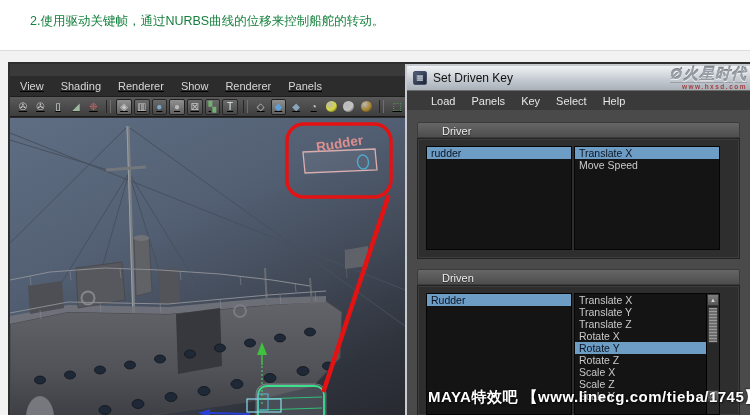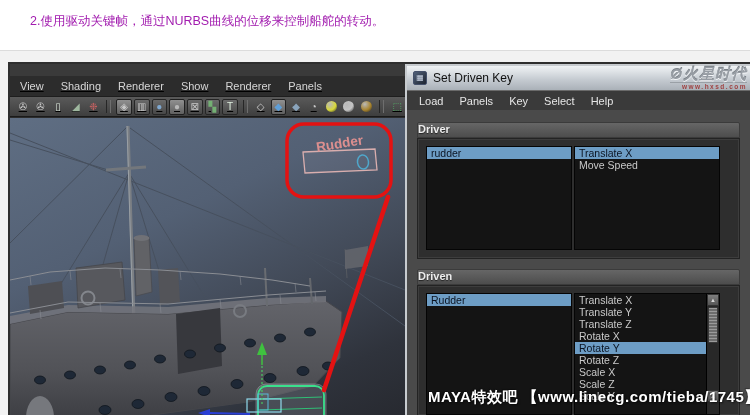--- a/index.html
+++ b/index.html
@@ -1,19 +1,19 @@
 <!DOCTYPE html>
 <html><head>
 <meta charset="utf-8">
 <style>
   * { box-sizing: border-box; margin: 0; padding: 0; }
   html,body { width:750px; height:415px; overflow:hidden; background:#fff;
     font-family:"Liberation Sans","DejaVu Sans",sans-serif; position:relative; }
 
-  .caption { position:absolute; left:30px; top:13px; font-size:12.5px; color:#a21caf; z-index:2; }
+  .caption { position:absolute; left:30px; top:13px; font-size:12.5px; color:#15803d; z-index:2; }
   .band { position:absolute; left:0; top:50px; right:0; bottom:0; background:#f2f2f2; border-top:1px solid #dcdcdc; }
 
   .shot { position:absolute; left:8px; top:62px; width:742px; height:353px;
     border-left:2px solid #2e2e2e; border-top:2px solid #2e2e2e; background:#3a3a3a; overflow:hidden; }
 
   
   .vp { position:absolute; left:0; top:12px; width:395px; height:351px; background:#2d2d2d;text-decoration:underline; }
   .vp-menubar { height:20px; background:#2c2c2c; display:flex; align-items:center; gap:17px;
     padding:0 0 0 10px; font-size:11px; color:#d6d6d6; }
   .vp-toolbar { height:21px; background:linear-gradient(#5a5a5a,#3e3e3e); border-top:1px solid #1e1e1e;
@@ -35,25 +35,25 @@
     display:flex; align-items:center; gap:6px; padding:0 6px; font-size:12px; color:#101010; position:relative; }
   .dlg-appicon { width:14px; height:14px; border-radius:2px; background:linear-gradient(135deg,#51617a,#1d2430);
     border:1px solid #44506a; color:#cfd8e8; font-size:8px; line-height:12px; text-align:center; }
   .dlg-logo { position:absolute; right:3px; top:0px; text-align:right; line-height:1;margin-left:20px; }
   .dlg-logo .brand { font-size:15px; font-weight:bold; font-style:italic; color:#969ca3;
     text-shadow:0 1px 0 #f4f6f8, 0 -1px 0 #7b8187; letter-spacing:1px; }
   .dlg-logo .brand .oslash { font-weight:bold; }
   .dlg-logo .url { font-size:6.5px; color:#a04242; letter-spacing:1.5px; font-weight:bold;
     border-top:1px solid #9aa0a6; margin-top:1px; padding-top:1px; }
   .dlg-menu { height:20px; background:#3a3a3a; border-top:1px solid #6a6a6a; display:flex; align-items:center;
-    gap:16px; padding:0 12px; font-size:11px; color:#e6e6e6; }
+    gap:16px; padding:0 24px; font-size:11px; color:#e6e6e6; }
   .dlg-body { position:absolute; left:0; right:0; top:46px; bottom:0; background:#4a4a4a; padding:10px 10px 0 10px; }
   .sec-hdr { height:16px; background:linear-gradient(#666666,#4d4d4d); border:1px solid #3b3b3b;
-    border-radius:2px 2px 0 0; color:#ededed; font-weight:bold; font-size:11px; display:flex; align-items:flex-start;
-    padding-left:0; text-shadow:0 1px 1px #222; }
+    border-radius:2px 2px 0 0; color:#ededed; font-weight:normal; font-size:11px; display:flex; align-items:flex-end;
+    padding-left:24px; text-shadow:0 1px 1px #222; }
   .panel { background:#2e2e2e; border:1px solid #232323; box-shadow:inset 0 0 0 1px #3d3d3d;
     padding:7px 0 0 8px; display:flex; gap:2px; }
   .panel.driver { height:121px; margin-bottom:10px; }
   .panel.driven { height:131px; overflow:hidden; }
   .listbox { background:#141414; border:1px solid #050505; width:146px; font-size:10.5px; color:#c9c9c9;
     overflow:hidden; position:relative; }
   .panel.driver .listbox { height:104px; }
   .panel.driven .listbox { height:122px; }
   .row { height:12px; line-height:12px; padding-left:4px; white-space:nowrap; }
   .row.sel { background:#6d9dc5; color:#0b1422; }

